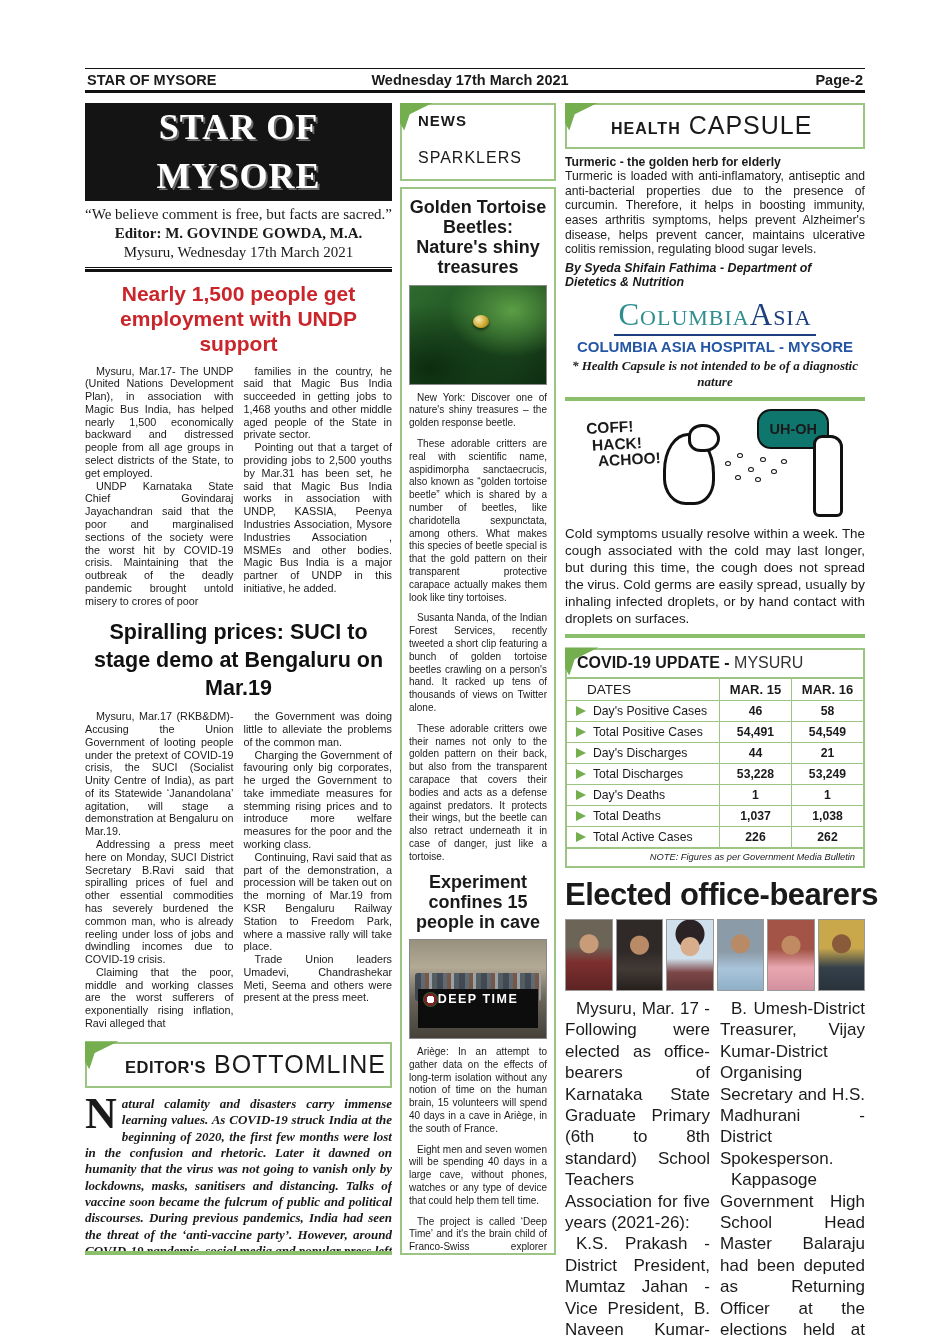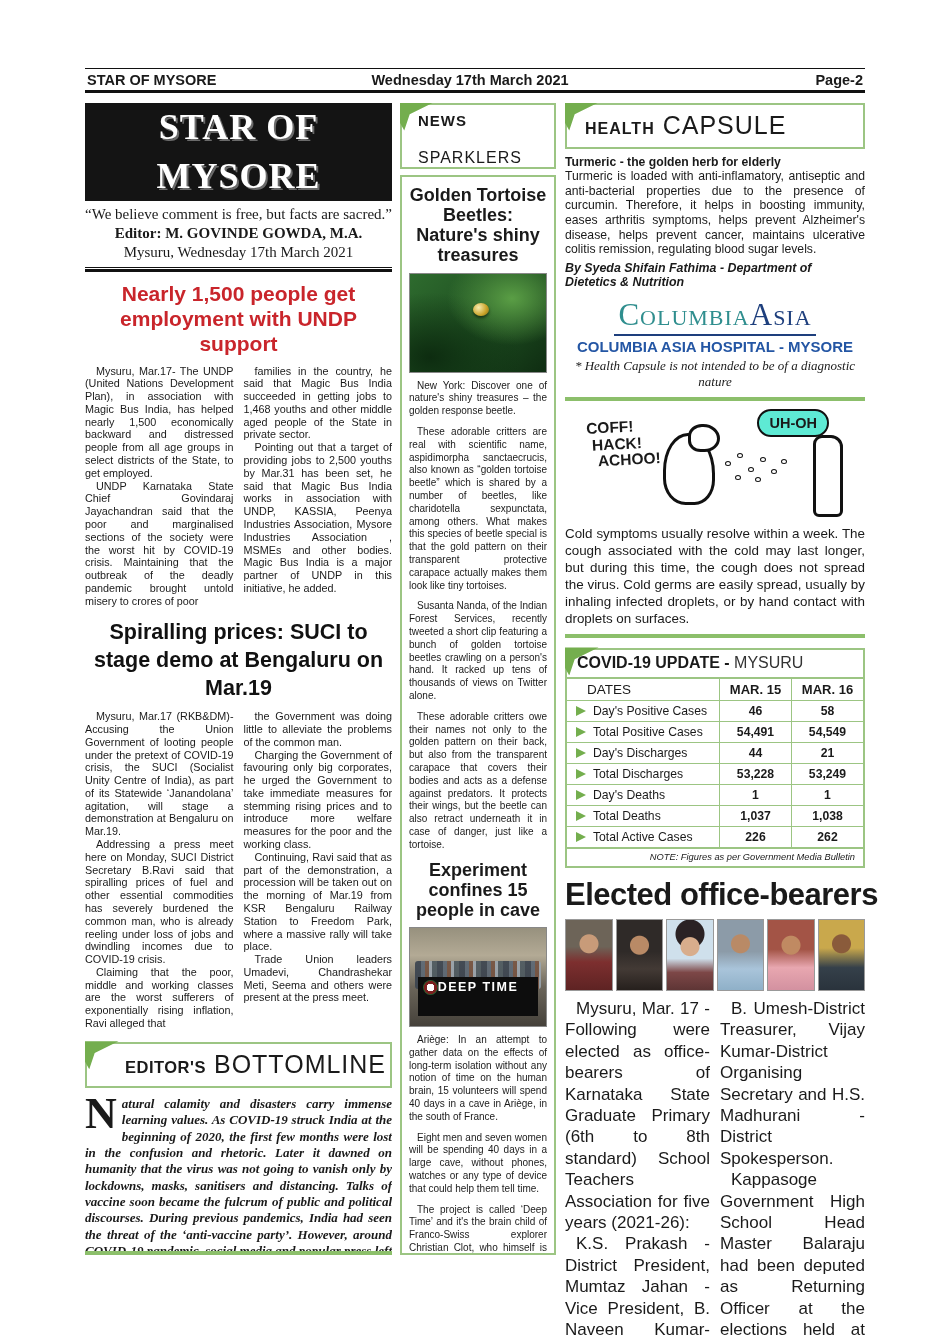--- a/index.html
+++ b/index.html
@@ -45,21 +45,21 @@
   .art p{margin:0;text-indent:11px;font-size:10.8px;line-height:1.185;}
   .bl-header{margin-top:12px;padding:6px 10px 7px 38px;display:flex;align-items:baseline;gap:8px;}
   .bl-bold{font-weight:bold;font-size:16.5px;letter-spacing:.5px;}
   .bl-light{font-size:25px;letter-spacing:1px;}
   .bottomline{flex:1;overflow:hidden;font-family:"Liberation Serif",serif;font-weight:bold;font-style:italic;
               font-size:13px;line-height:1.26;text-align:justify;margin-top:8px;}
   .bottomline::first-letter{float:left;font-size:44px;line-height:34px;padding:1px 5px 0 0;font-style:normal;}
 
   
   .col-mid{position:absolute;left:400px;top:103px;width:156px;height:1152px;display:flex;flex-direction:column;}
-  .sp-header{padding:7px 8px 0 16px;}
+  .sp-header{padding:7px 8px 12px 16px;}
   .sp-h-bold{display:block;font-weight:bold;font-size:15px;letter-spacing:1px;}
   .sp-h-light{display:block;font-size:16px;letter-spacing:1px;margin-top:20px;}
   .sp-box{margin-top:6px;flex:1;overflow:hidden;padding:6px 7px;border:2.5px solid var(--green);}
   .sp-headline{font-weight:bold;font-size:18px;line-height:1.12;text-align:center;margin:2px 0 7px;}
   .sp-img{height:100px;margin:0 0 7px;position:relative;overflow:hidden;border:1px solid #888;}
   .img-beetle{background:
       radial-gradient(ellipse at 75% 25%,#5a9e45 0%,rgba(90,158,69,0) 45%),
       radial-gradient(ellipse at 15% 85%,#0d2c10 0%,rgba(13,44,16,0) 55%),
       linear-gradient(135deg,#2e6b2e,#1d4d20 55%,#0f2d12);}
   .beetle{position:absolute;left:46%;top:30%;width:16px;height:13px;border-radius:50%;
@@ -68,42 +68,42 @@
   .crowd{position:absolute;left:5px;right:5px;top:34%;height:28px;border-radius:3px;opacity:.9;
       background:repeating-linear-gradient(90deg,#39424e 0 6px,#5a6673 6px 10px,#74513f 10px 14px,#9aa4ad 14px 17px,#4c585f 17px 22px);}
   .banner{position:absolute;left:8px;right:8px;bottom:10px;height:39px;background:#0d0d0d;color:#fff;
       text-align:center;font-weight:bold;font-size:12.5px;line-height:21px;letter-spacing:1.5px;}
   .banner::before{content:"";position:absolute;left:5px;top:3px;width:15px;height:15px;border-radius:50%;
       background:radial-gradient(circle,#fff 0 35%,#7a1f1f 36% 60%,#2d5a2d 61%);}
   .sp-text p{font-size:10px;line-height:1.28;text-align:justify;margin:0 0 8px;text-indent:8px;}
 
   
   .col-right{position:absolute;left:565px;top:103px;width:300px;}
-  .hc-header{padding:6px 10px 7px 18px;display:flex;align-items:baseline;gap:8px;}
+  .hc-header{padding:6px 10px 7px 44px;display:flex;align-items:baseline;gap:8px;}
   .hc-bold{font-weight:bold;font-size:16px;letter-spacing:1px;}
   .hc-light{font-size:25px;letter-spacing:1px;}
   .hc-title{font-weight:bold;font-size:12.2px;margin-top:6px;}
   .hc-body{font-size:12.2px;line-height:1.2;text-align:justify;}
   .hc-byline{font-weight:bold;font-style:italic;font-size:12.4px;margin-top:4px;}
   .columbia{text-align:center;margin-top:8px;font-family:"Liberation Serif",serif;}
   .columbia-line{display:inline-block;border-bottom:2.5px solid #1e3f7d;padding:0 4px 1px;}
   .col-teal{color:#2f8e8e;font-variant:small-caps;font-size:31px;letter-spacing:1px;}
   .col-navy{color:#1e3f7d;font-variant:small-caps;font-size:31px;letter-spacing:1px;}
   .hospital{color:#2456a4;font-weight:bold;font-size:15px;text-align:center;margin-top:2px;}
-  .disclaimer{font-family:"Liberation Serif",serif;font-weight:normal;font-style:italic;font-size:13px;text-align:center;margin-top:3px;}
+  .disclaimer{font-family:"Liberation Serif",serif;font-weight:bold;font-style:italic;font-size:13px;text-align:center;margin-top:3px;}
   .rule-sp{margin-top:7px;}
 
   
   .cartoon{position:relative;width:260px;height:112px;margin:8px auto 4px;}
   .coff{position:absolute;left:2px;top:10px;font-weight:bold;font-size:15.5px;line-height:1.08;transform:rotate(-3deg);}
   .coff span{display:block;}
   .coff span:nth-child(2){margin-left:5px;}
   .coff span:nth-child(3){margin-left:10px;}
-  .uhoh{position:absolute;right:16px;top:0;border:2.5px solid #111;border-radius:14px;padding:4px 10px;
-        font-weight:bold;font-size:14.5px;background:#5eead4;}
+  .uhoh{position:absolute;right:16px;top:0;border:2.5px solid #111;border-radius:14px;padding:10px 10px;
+        font-weight:bold;font-size:14.5px;background:#0f766e;}
   .char-l{position:absolute;left:78px;top:24px;width:52px;height:72px;background:#fff;border:3px solid #111;
         border-radius:55% 60% 45% 50%/60% 65% 40% 42%;}
   .char-l::before{content:"";position:absolute;right:-8px;top:-12px;width:26px;height:22px;background:#fff;
         border:3px solid #111;border-radius:50% 60% 55% 45%;}
   .char-r{position:absolute;right:2px;top:26px;width:30px;height:82px;background:#fff;border:3px solid #111;border-radius:9px 12px 6px 6px;}
   .drop{position:absolute;width:6px;height:5px;border:1.5px solid #111;border-radius:50%;background:#fff;}
   .d1{left:140px;top:52px;}.d2{left:152px;top:44px;}.d3{left:163px;top:58px;}.d4{left:175px;top:48px;}
   .d5{left:186px;top:60px;}.d6{left:196px;top:50px;}.d7{left:170px;top:68px;}.d8{left:150px;top:66px;}
   .cold{font-size:13.4px;line-height:1.27;text-align:justify;margin-top:4px;}
 

